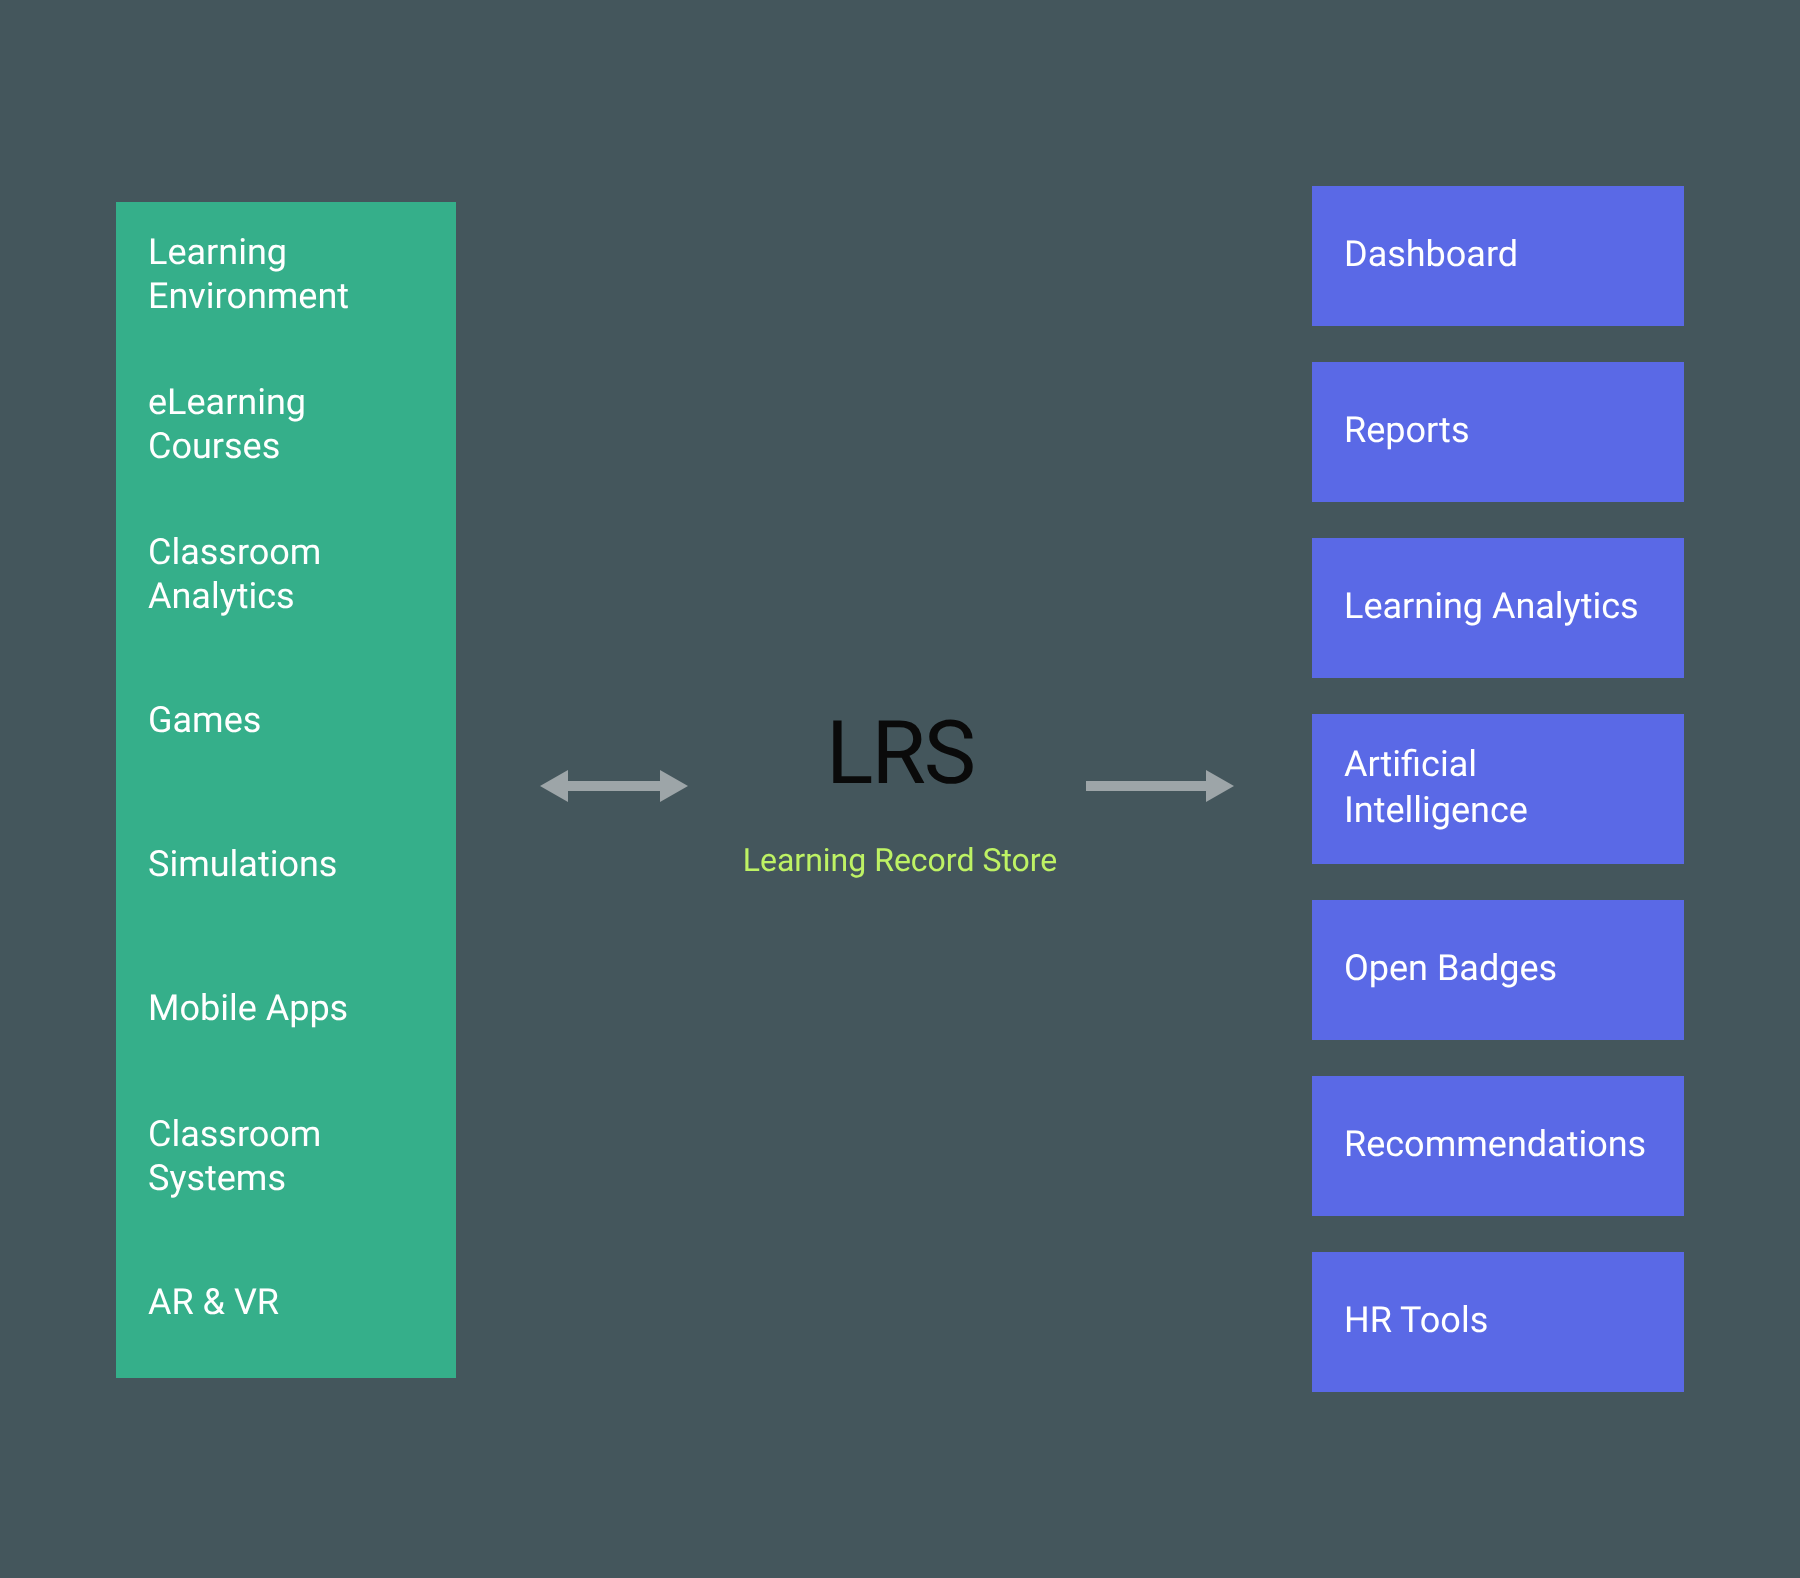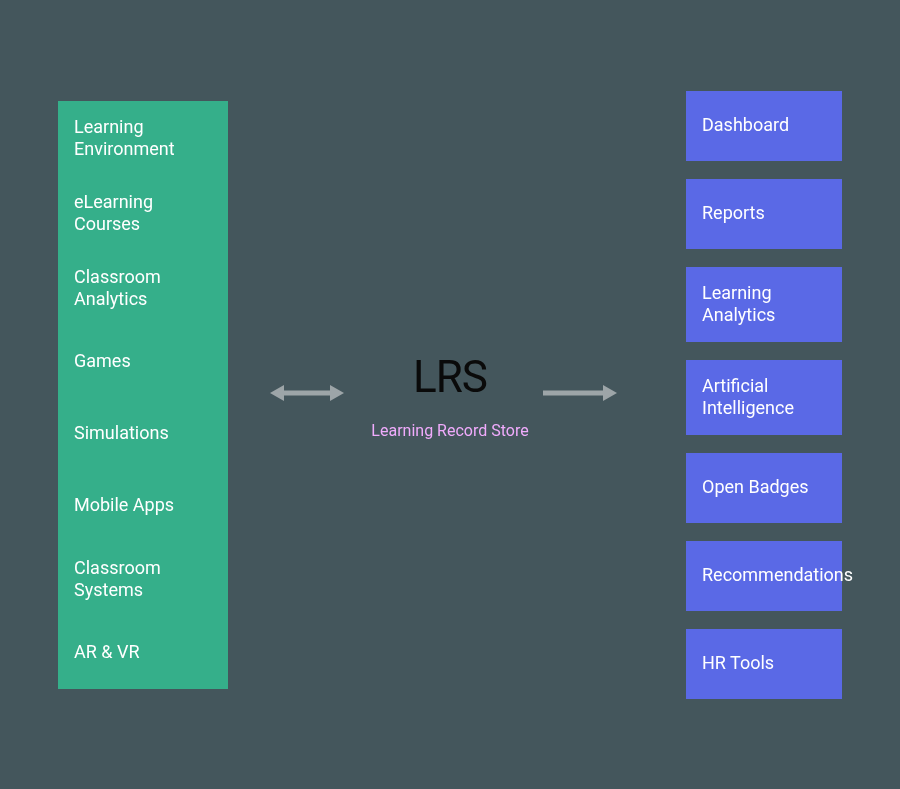--- a/index.html
+++ b/index.html
@@ -45,40 +45,40 @@
       padding: 15px 16px;
       min-height: 58px;
     }
     .box-left.single-line {
       min-height: 72px;
     }
     .box-right {
       background-color: #5a69e6;
       padding: 15px 16px;
       min-height: 70px;
-      width: 156px;
+      width: 186px;
       margin-left: 34px;
     }
     .center {
       position: absolute;
       left: 50%;
       top: 50%;
       transform: translate(-50%, -50%);
       text-align: center;
       width: 260px;
     }
     .center-title {
       font-size: 44px;
       font-weight: 400;
       color: #0a0a0a;
       letter-spacing: -1px;
     }
     .center-subtitle {
       font-size: 16px;
-      color: #f0abfc;
+      color: #bef264;
       margin-top: 18px;
     }
     .arrow {
       position: absolute;
       top: 50%;
       transform: translateY(-50%);
     }
     .arrow-left {
       left: 270px;
     }

